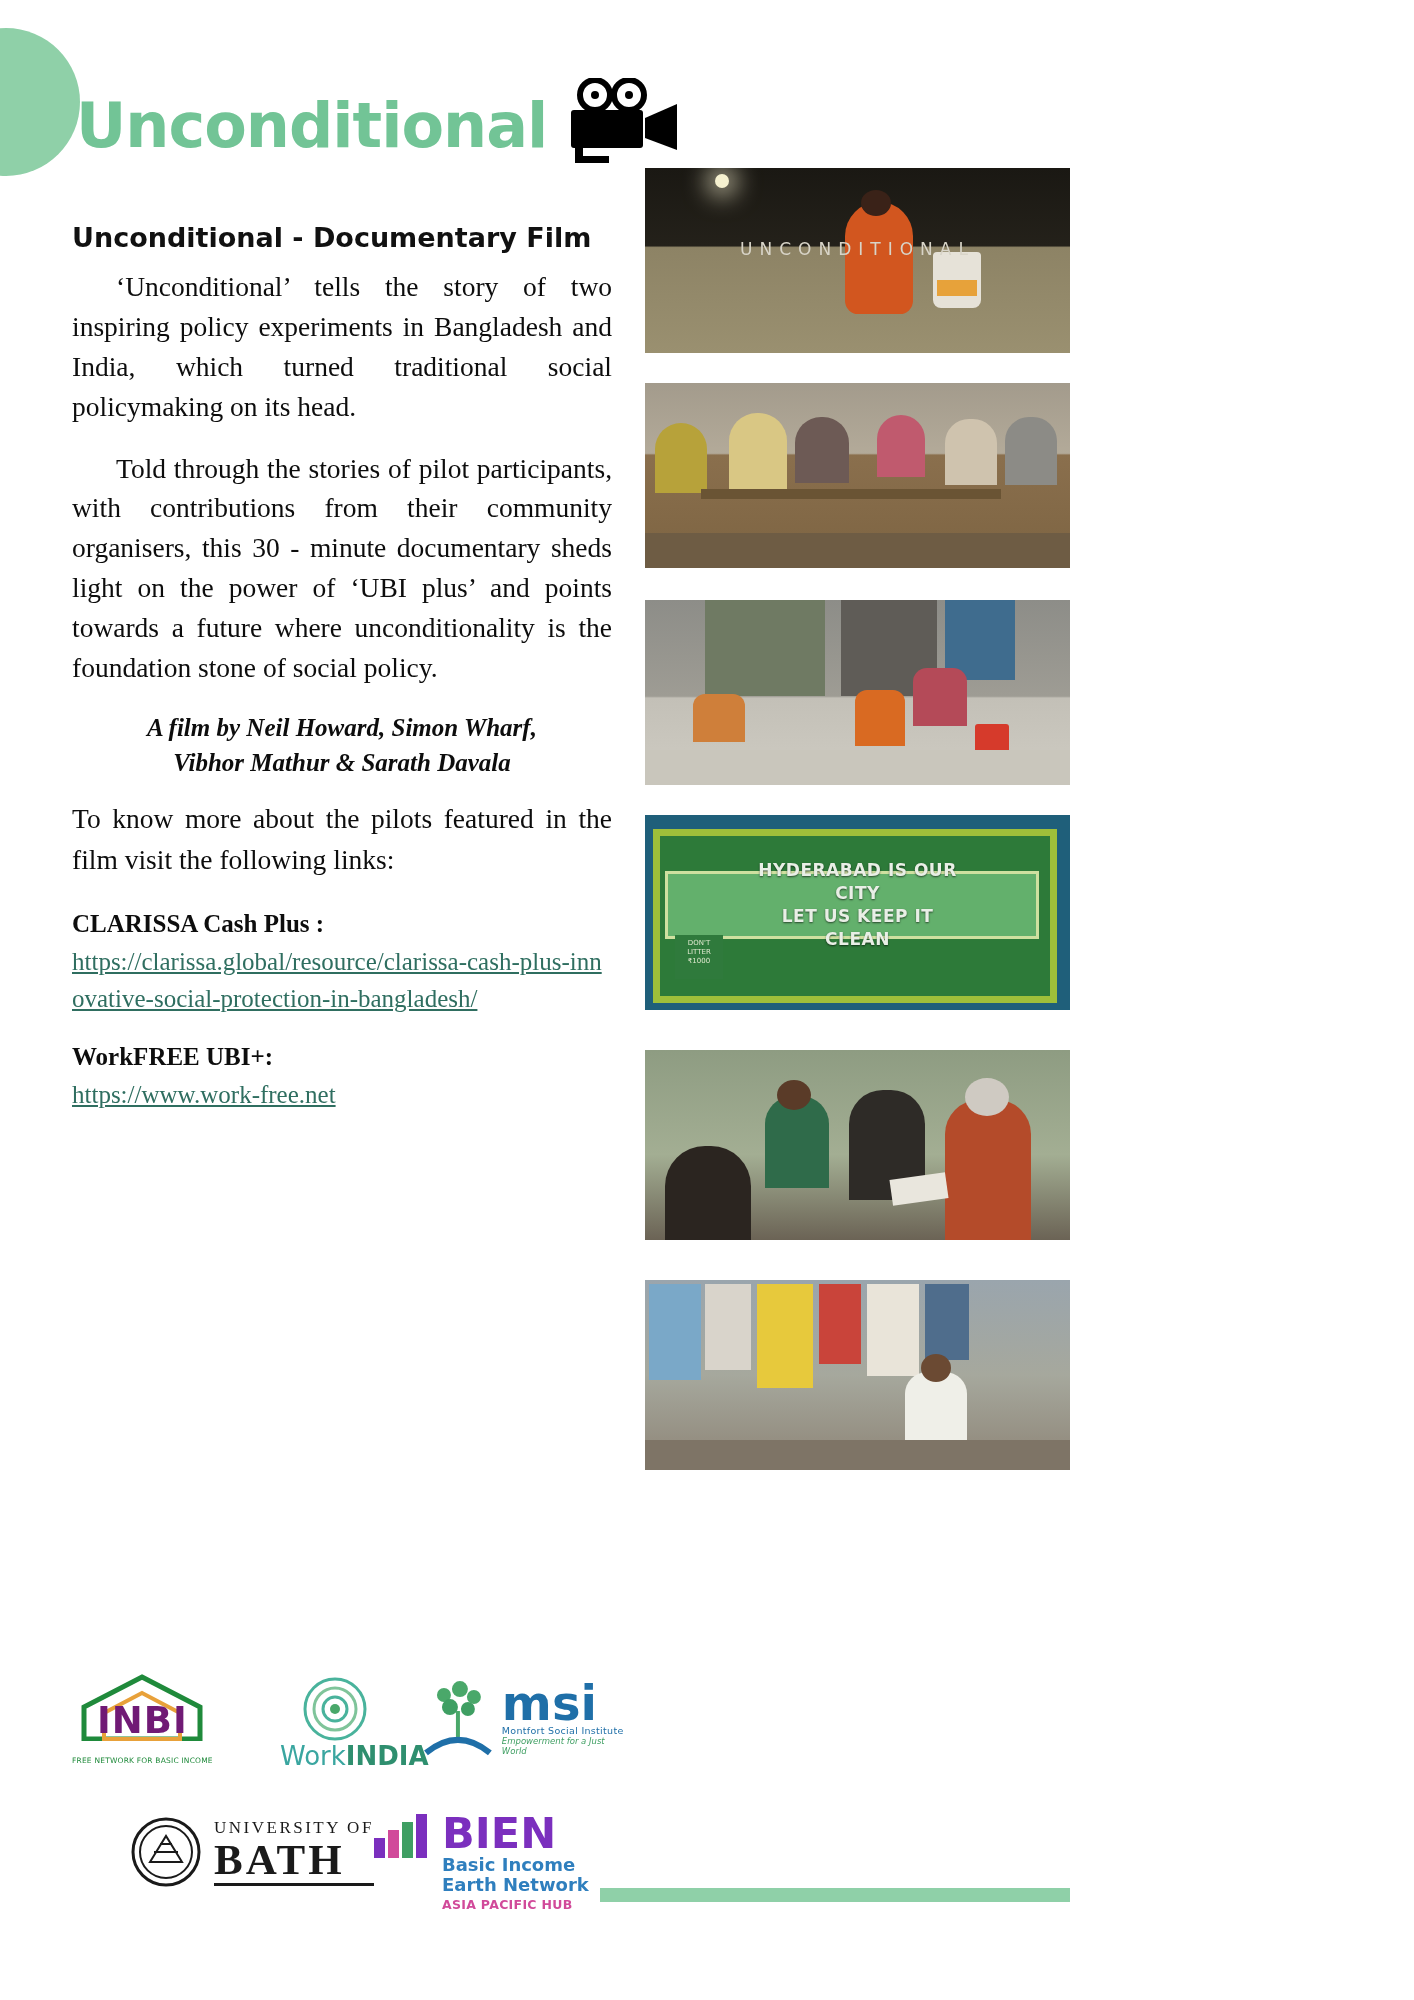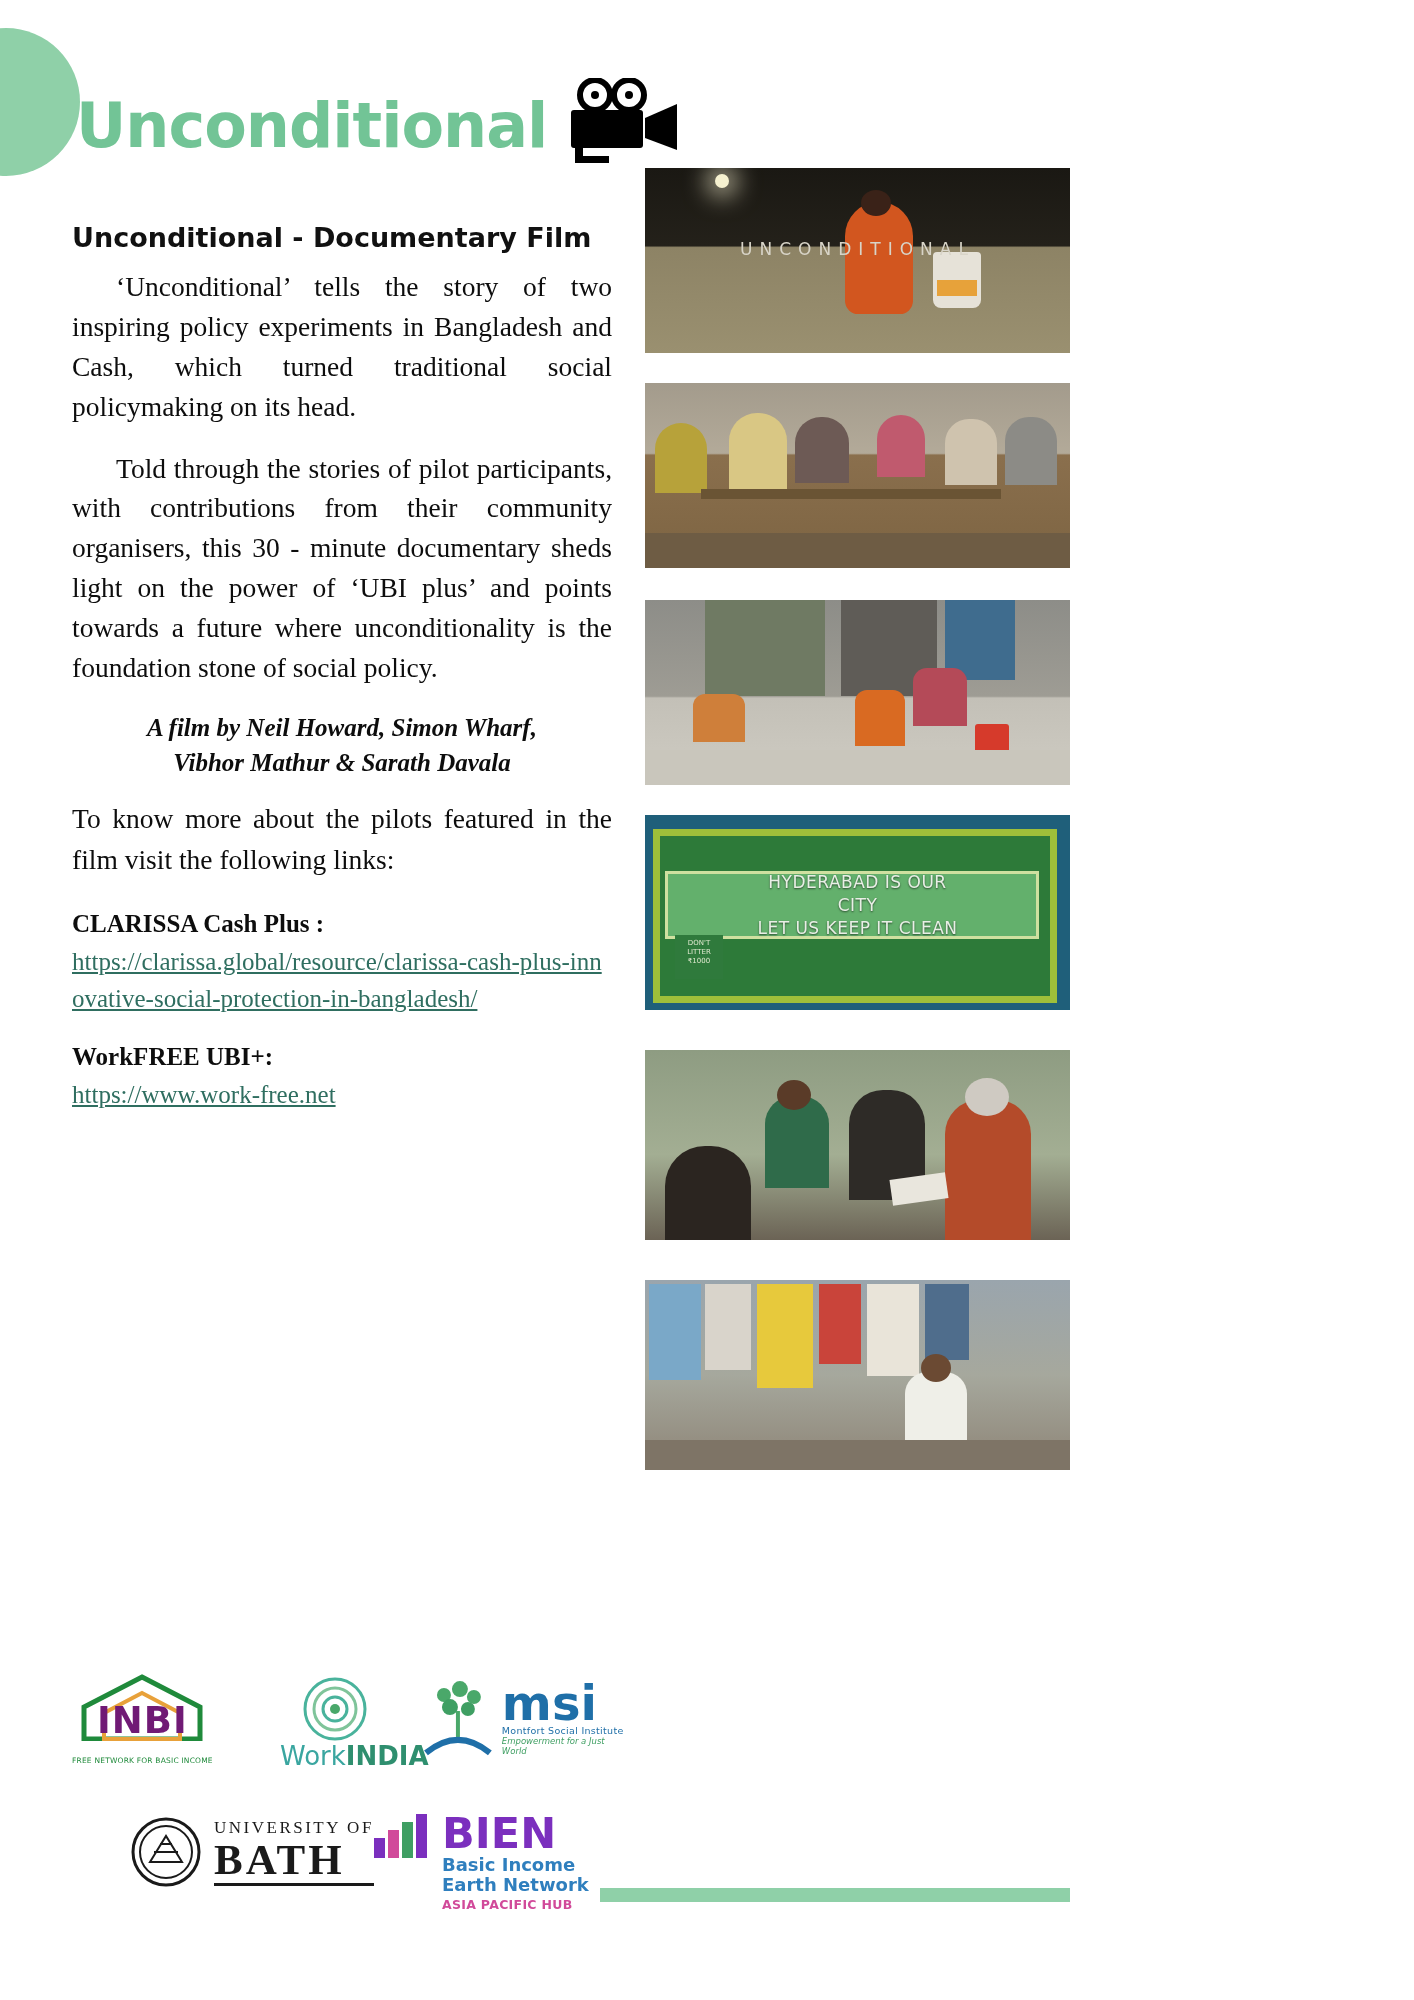--- a/index.html
+++ b/index.html
@@ -126,21 +126,21 @@
     letter-spacing: 7px;
     color: #d8d4c8;
     white-space: nowrap;
   }
   .sign-text {
     position: absolute;
     left: 50%;
     top: 46%;
     transform: translate(-50%, -50%);
     font-family: "DejaVu Sans", sans-serif;
-    font-weight: normal;
+    font-weight: bold;
     font-size: 17px;
     color: #e9efe6;
     text-align: center;
     line-height: 1.35;
     letter-spacing: 0.5px;
     text-shadow: 0 1px 2px rgba(0,0,0,.6);
   }
 
   
   .logos-row1 {
@@ -261,21 +261,21 @@
       <rect x="10" y="32" width="72" height="38" rx="3" fill="#000"></rect>
       <polygon points="84,40 116,26 116,72 84,60" fill="#000"></polygon>
       <rect x="14" y="70" width="8" height="14" fill="#000"></rect>
       <rect x="14" y="78" width="34" height="7" fill="#000"></rect>
     </svg>
   </span>
 </div>
 
 <div class="left-col">
   <div class="section-title">Unconditional - Documentary Film</div>
-  <p class="body-par">‘Unconditional’ tells the story of two inspiring policy experiments in Bangladesh and Cash, which turned traditional social policymaking on its head.</p>
+  <p class="body-par">‘Unconditional’ tells the story of two inspiring policy experiments in Bangladesh and India, which turned traditional social policymaking on its head.</p>
   <p class="body-par">Told through the stories of pilot participants, with contributions from their community organisers, this 30 - minute documentary sheds light on the power of ‘UBI plus’ and points towards a future where unconditionality is the foundation stone of social policy.</p>
   <div class="credits">
     <div>A film by Neil Howard,  Simon Wharf,</div>
     <div>Vibhor Mathur &amp; Sarath Davala</div>
   </div>
   <p class="lead-par">To know more about the pilots featured in the film visit the following links:</p>
 
   <div class="link-label">CLARISSA Cash Plus :</div>
   <a class="link-url" href="#">https://clarissa.global/resource/clarissa-cash-plus-innovative-social-protection-in-bangladesh/</a>
 

